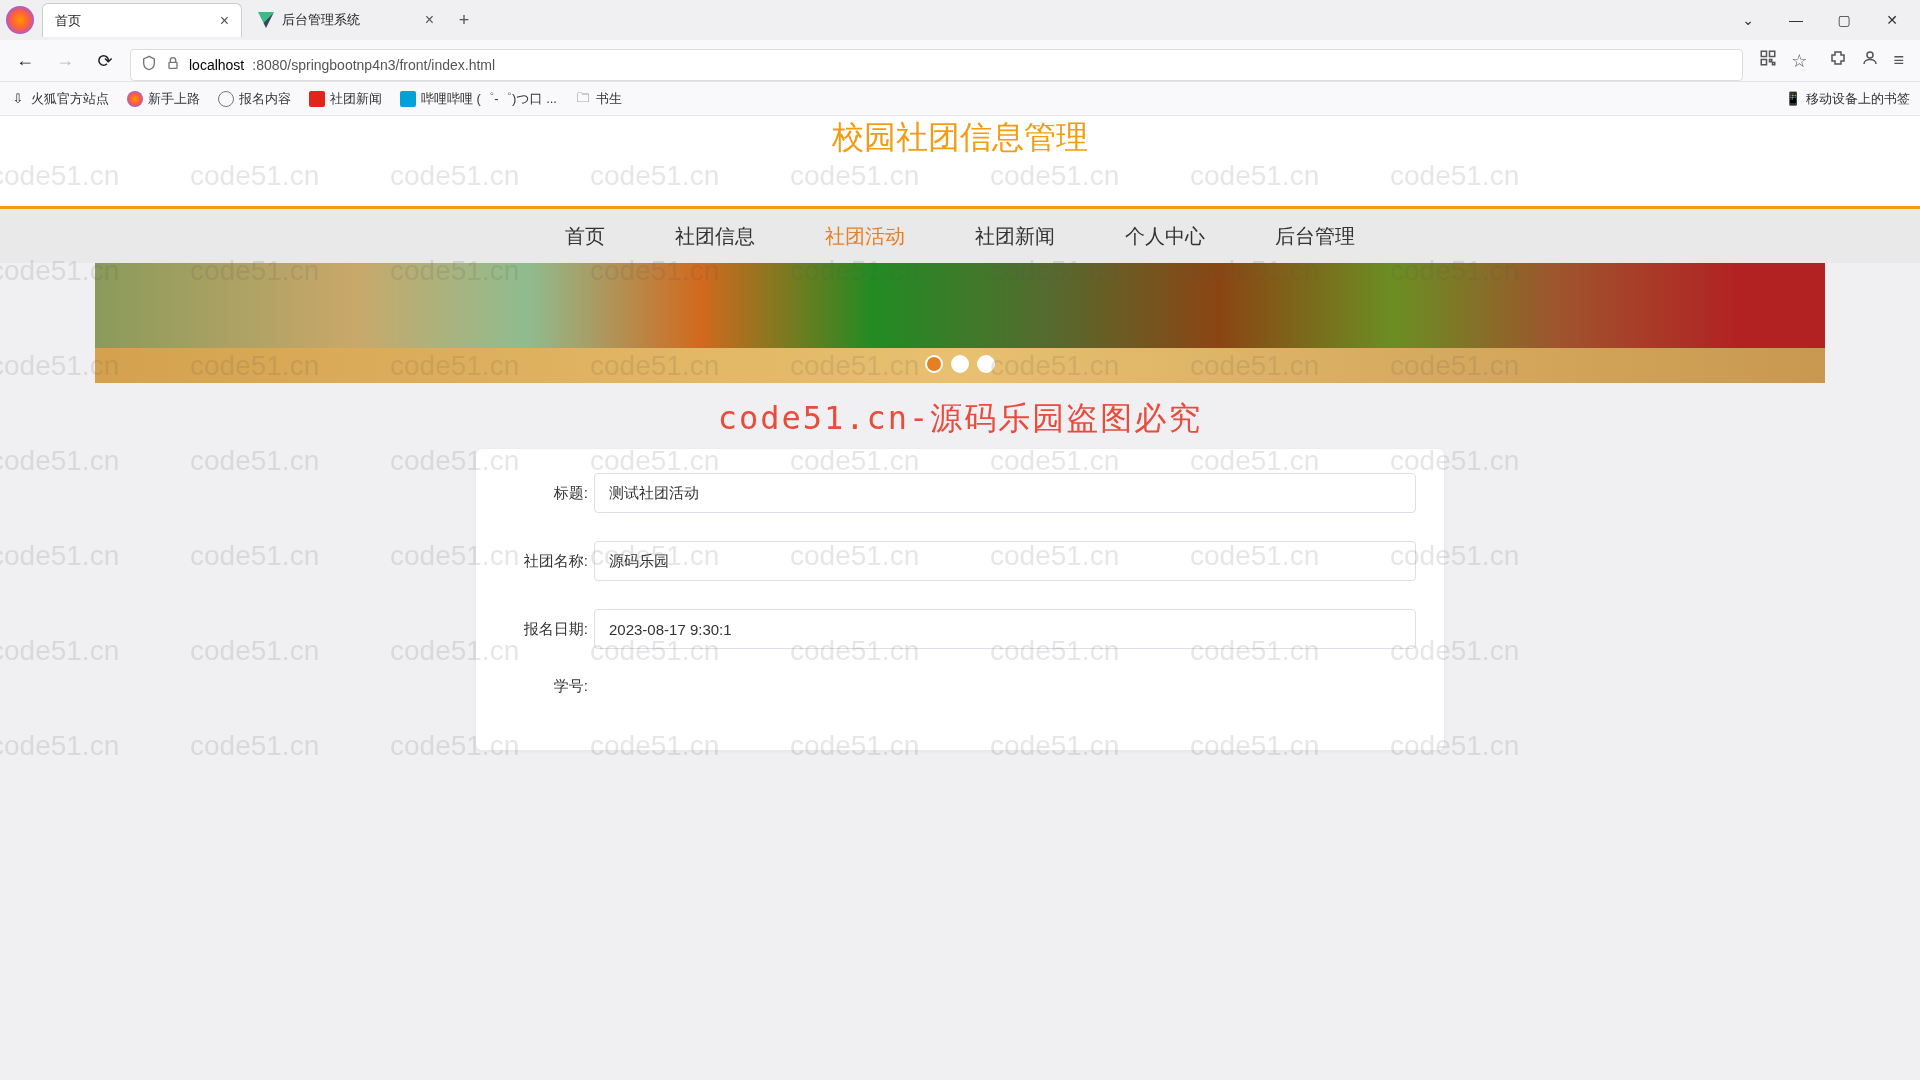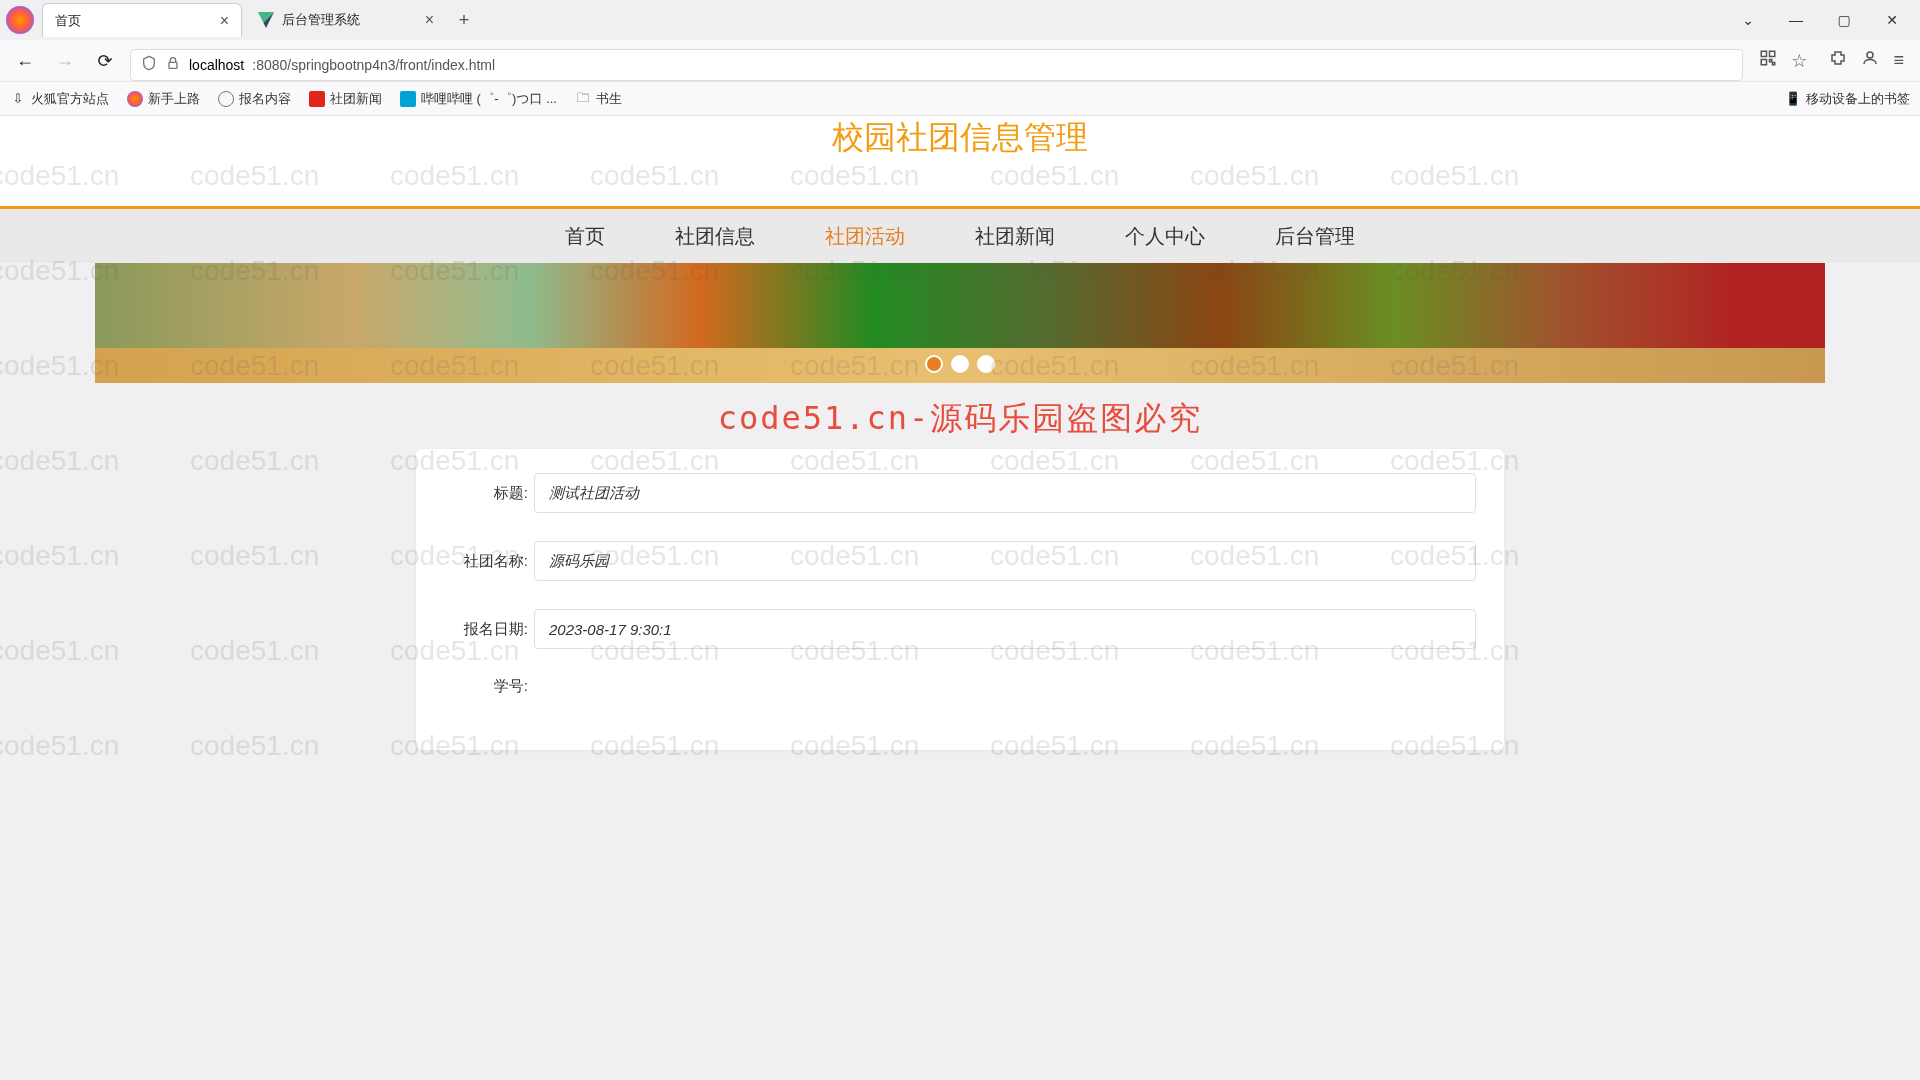--- a/index.html
+++ b/index.html
@@ -50,24 +50,24 @@
 
 .banner { height: 120px; margin: 0 95px; background: linear-gradient(90deg, #8a9a5b 0%, #c9a86a 15%, #8fbc8f 25%, #d2691e 35%, #228b22 45%, #556b2f 55%, #8b4513 65%, #6b8e23 75%, #a0522d 85%, #b22222 95%); position: relative; overflow: hidden; }
 .banner::before { content: ""; position: absolute; bottom: 0; left: 0; right: 0; height: 35px; background: linear-gradient(90deg, #d4a24e 0%, #e8c070 50%, #c89850 100%); }
 .carousel-dots { position: absolute; bottom: 10px; left: 50%; transform: translateX(-50%); display: flex; gap: 8px; }
 .dot { width: 18px; height: 18px; border-radius: 50%; border: 2px solid #fff; cursor: pointer; }
 .dot.active { background: #e67e22; }
 .dot:not(.active) { background: #fff; }
 
 .watermark-bar { text-align: center; font-size: 32px; color: #e74c3c; font-weight: 500; padding: 14px 0 8px; font-family: "SimSun", monospace; letter-spacing: 2px; }
 
-.form-panel { width: 1088px; margin: 0 auto; background: #fff; border-radius: 6px; padding: 10px 0 40px; box-shadow: 0 1px 4px rgba(0,0,0,0.05); }
+.form-panel { width: 968px; margin: 0 auto; background: #fff; border-radius: 6px; padding: 10px 0 40px; box-shadow: 0 1px 4px rgba(0,0,0,0.05); }
 .form-row { display: flex; align-items: center; padding: 14px 28px; }
 .form-label { width: 90px; text-align: right; font-size: 15px; color: #333; padding-right: 6px; }
-.form-input { flex: 1; height: 40px; border: 1px solid #dcdfe6; border-radius: 4px; padding: 0 14px; font-size: 15px; color: #333; background: #fff; outline: none; font-style: italic; }
+.form-input { flex: 1; height: 40px; border: 1px solid #dcdfe6; border-radius: 4px; padding: 0 14px; font-size: 15px; color: #333; background: #fff; outline: none; }
 
 
 .page::-webkit-scrollbar { width: 16px; }
 .page::-webkit-scrollbar-track { background: #f1f1f1; }
 .page::-webkit-scrollbar-thumb { background: #c1c1c1; border-radius: 8px; border: 3px solid #f1f1f1; }
 
 .overlay-watermark { position: absolute; inset: 0; pointer-events: none; z-index: 5; }
 .overlay-watermark span { position: absolute; color: rgba(90,90,90,0.15); font-size: 28px; font-family: Arial, sans-serif; }
 </style>
 </head>

